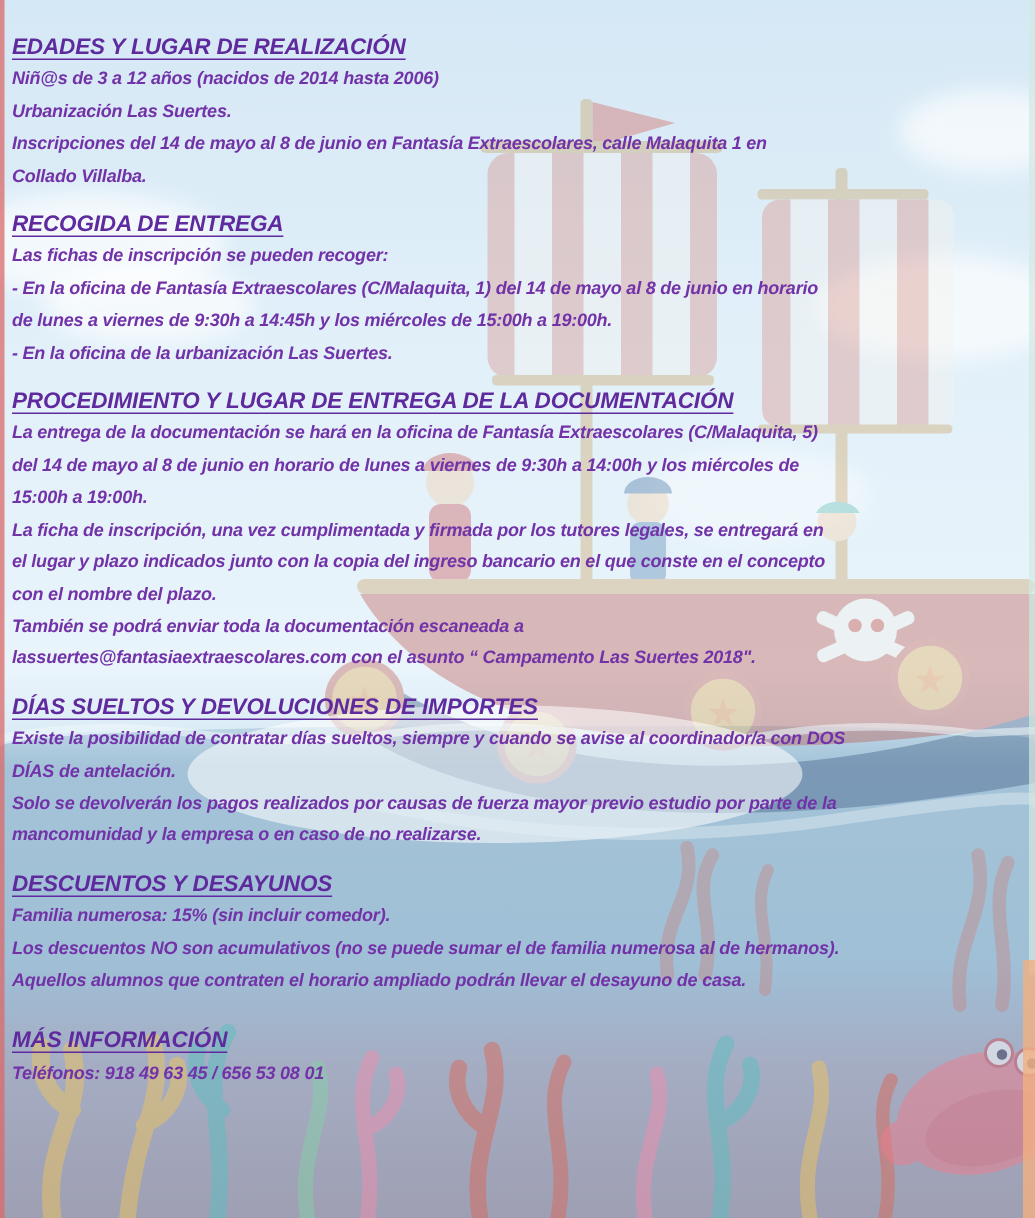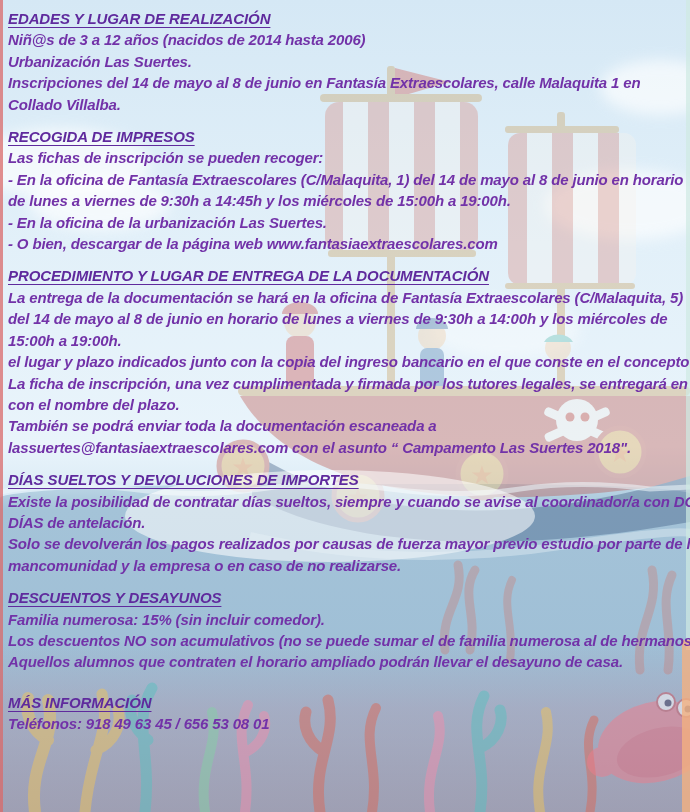--- a/index.html
+++ b/index.html
@@ -29,30 +29,30 @@
     background:linear-gradient(180deg,rgba(178,166,186,0) 0%,rgba(168,152,176,.45) 40%,rgba(152,140,162,.6) 100%);
   }
   svg.bg-art{position:absolute;inset:0;}
   
   .content{
     position:absolute;inset:0;
     padding:5px 8px 0 8px;
     z-index:10;
   }
   .section{margin-top:11px;}
-  .section.first{margin-top:3px;}
+  .section.first{margin-top:16px;}
   .section.more-gap{margin-top:19px;}
   .heading{
     font-size:15px;font-weight:bold;font-style:italic;
     color:#5f2a9d;line-height:21.4px;
     text-decoration:underline;text-underline-offset:3px;
     white-space:nowrap;letter-spacing:-.1px;
   }
   .line{
-    font-size:15px;font-weight:bold;font-style:italic;
+    font-size:12px;font-weight:bold;font-style:italic;
     color:#7232a8;line-height:21.4px;
     white-space:nowrap;letter-spacing:-.15px;
   }
   .line.indent{padding-left:7px;}
 </style>
 </head>
 <body>
 
 <div class="page">
 
@@ -164,35 +164,34 @@
 
     <section class="section first">
       <div class="heading">EDADES Y LUGAR DE REALIZACIÓN</div>
       <div class="line">Niñ@s de 3 a 12 años (nacidos de 2014 hasta 2006)</div>
       <div class="line">Urbanización Las Suertes.</div>
       <div class="line">Inscripciones del 14 de mayo al 8 de junio en Fantasía Extraescolares, calle Malaquita 1 en</div>
       <div class="line">Collado Villalba.</div>
     </section>
 
     <section class="section">
-      <div class="heading">RECOGIDA DE IMPRESOS</div>
+      <div class="heading">RECOGIDA DE ENTREGA</div>
       <div class="line">Las fichas de inscripción se pueden recoger:</div>
       <div class="line">- En la oficina de Fantasía Extraescolares (C/Malaquita, 1) del 14 de mayo al 8 de junio en horario</div>
       <div class="line">de lunes a viernes de 9:30h a 14:45h y los miércoles de 15:00h a 19:00h.</div>
       <div class="line">- En la oficina de la urbanización Las Suertes.</div>
-      <div class="line">- O bien, descargar de la página web www.fantasiaextraescolares.com</div>
     </section>
 
     <section class="section">
       <div class="heading">PROCEDIMIENTO Y LUGAR DE ENTREGA DE LA DOCUMENTACIÓN</div>
       <div class="line">La entrega de la documentación se hará en la oficina de Fantasía Extraescolares (C/Malaquita, 5)</div>
       <div class="line">del 14 de mayo al 8 de junio en horario de lunes a viernes de 9:30h a 14:00h y los miércoles de</div>
       <div class="line">15:00h a 19:00h.</div>
+      <div class="line">La ficha de inscripción, una vez cumplimentada y firmada por los tutores legales, se entregará en</div>
       <div class="line">el lugar y plazo indicados junto con la copia del ingreso bancario en el que conste en el concepto</div>
-      <div class="line">La ficha de inscripción, una vez cumplimentada y firmada por los tutores legales, se entregará en</div>
       <div class="line">con el nombre del plazo.</div>
       <div class="line">También se podrá enviar toda la documentación escaneada a</div>
       <div class="line">lassuertes@fantasiaextraescolares.com con el asunto “ Campamento Las Suertes 2018".</div>
     </section>
 
     <section class="section">
       <div class="heading">DÍAS SUELTOS Y DEVOLUCIONES DE IMPORTES</div>
       <div class="line">Existe la posibilidad de contratar días sueltos, siempre y cuando se avise al coordinador/a con DOS</div>
       <div class="line">DÍAS de antelación.</div>
       <div class="line">Solo se devolverán los pagos realizados por causas de fuerza mayor previo estudio por parte de la</div>

